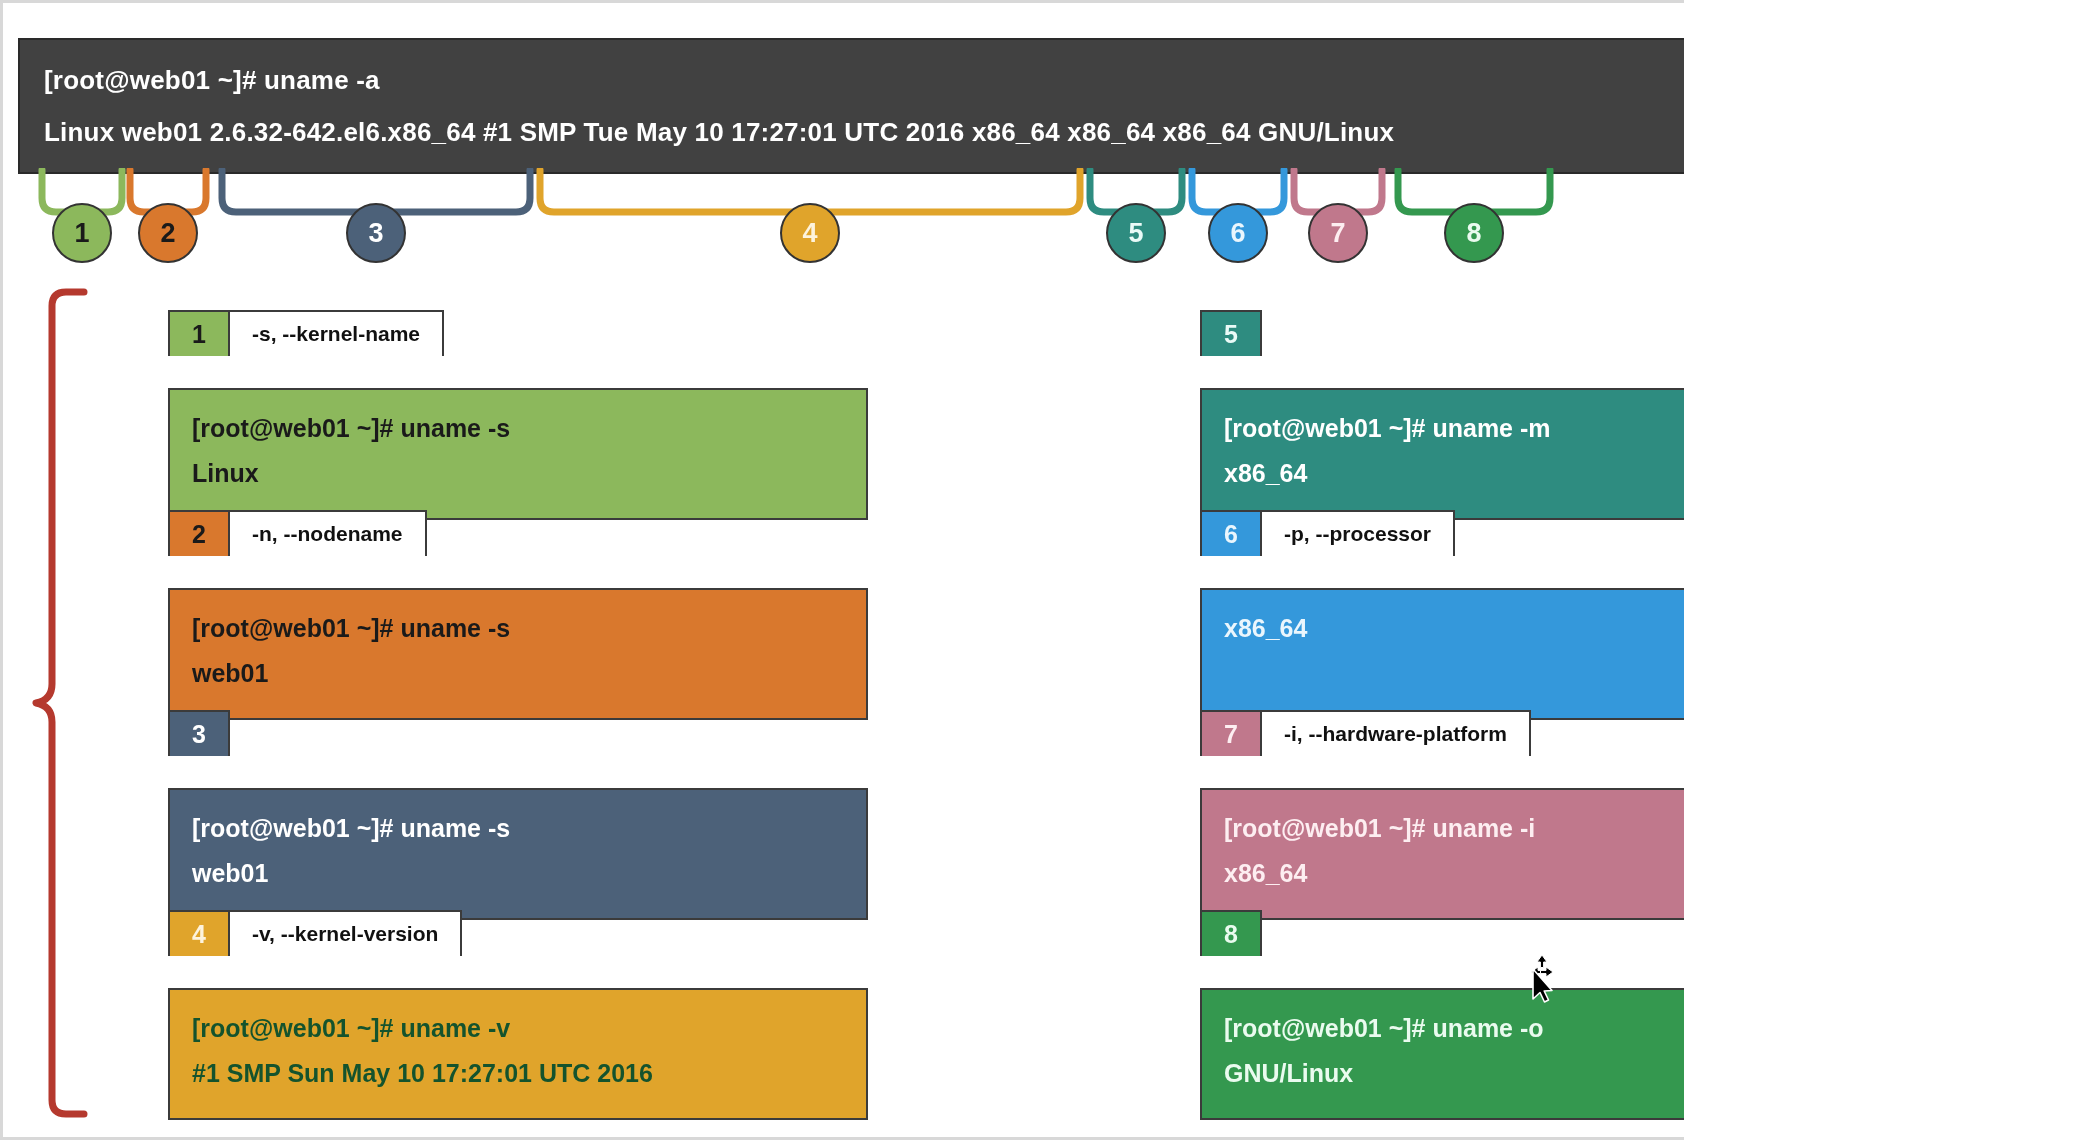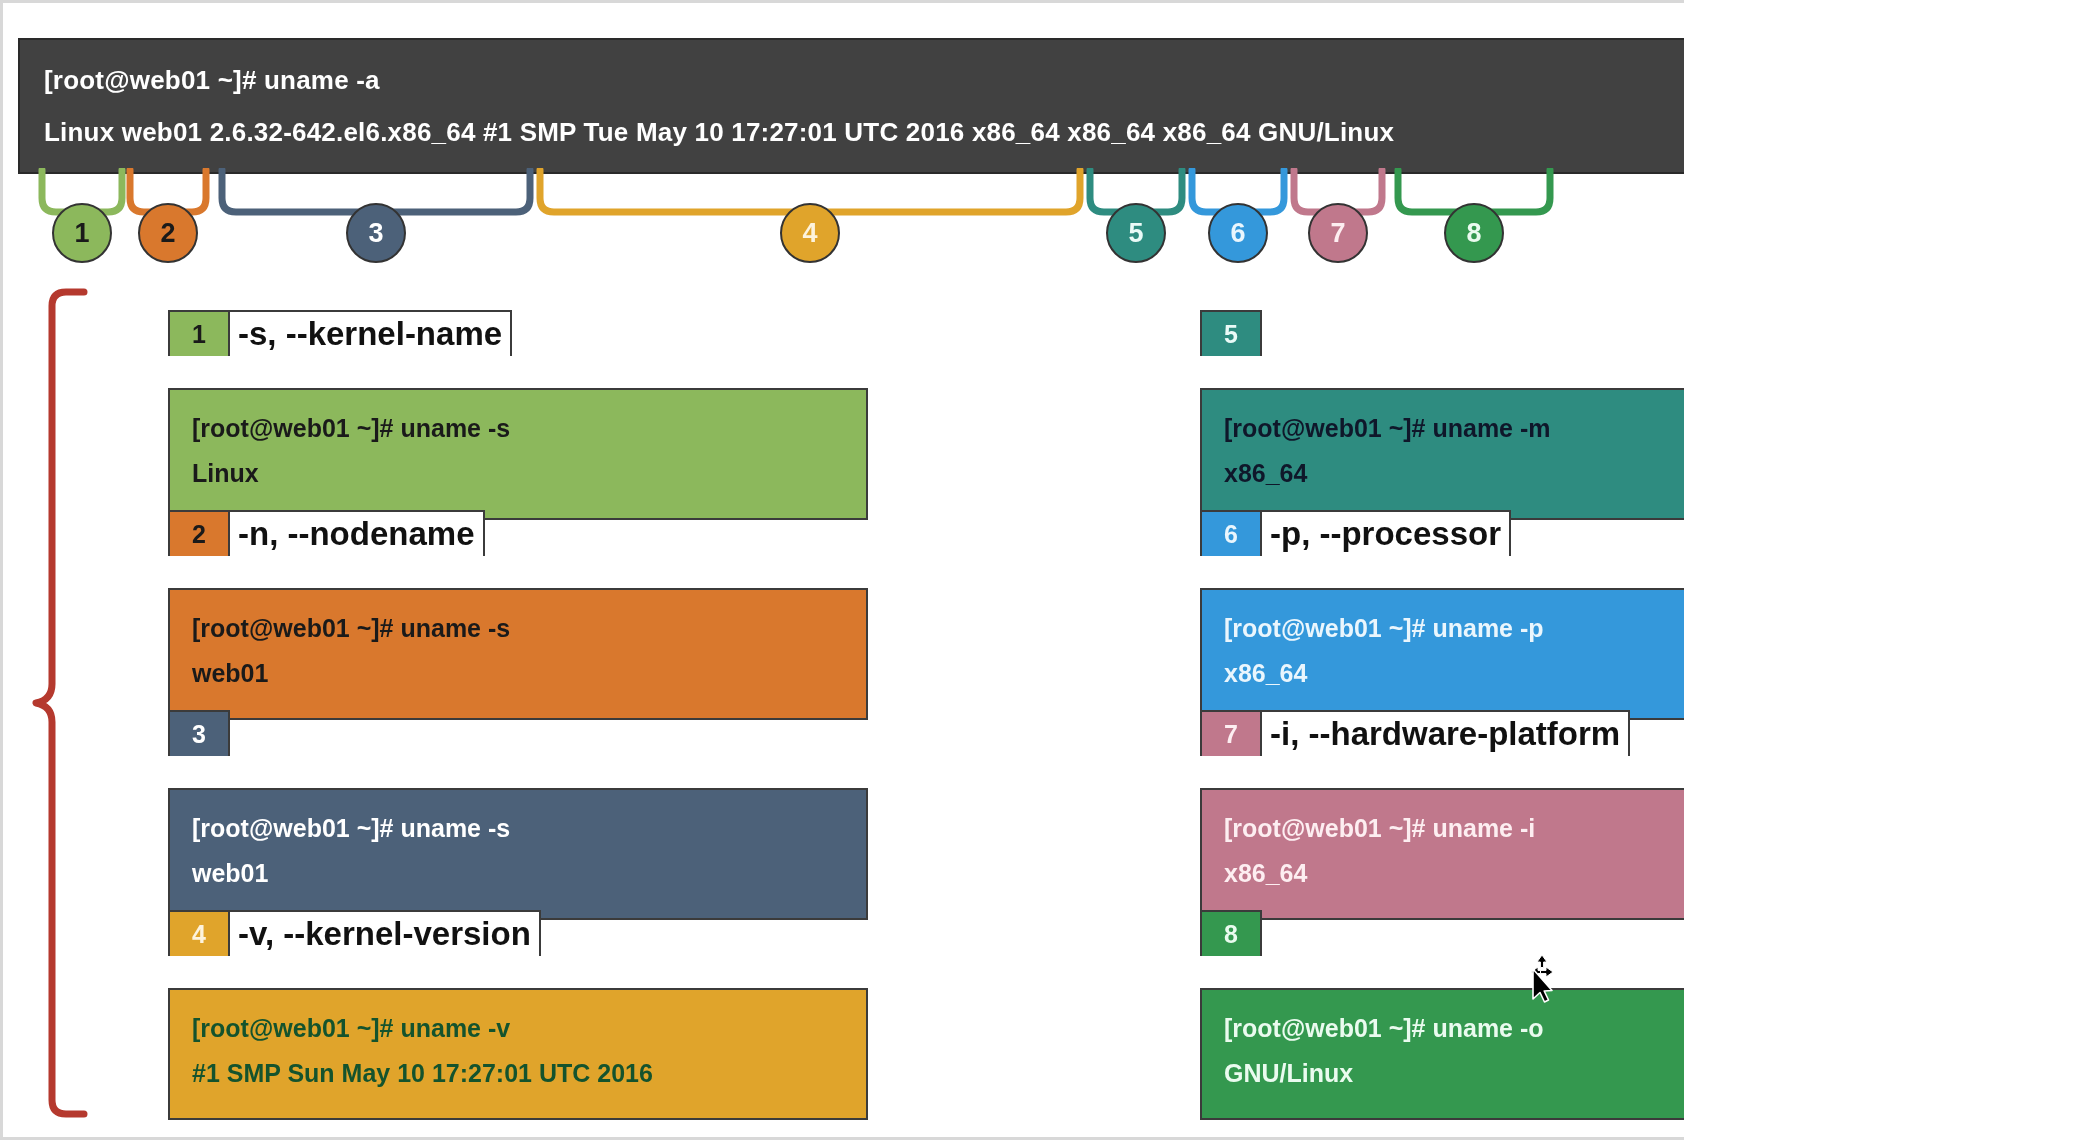--- a/index.html
+++ b/index.html
@@ -112,24 +112,24 @@
   }
   .card-opt {
     background: #ffffff;
     border: 2px solid #3b3b3b;
     border-left: none;
     border-bottom: none;
     box-sizing: border-box;
     display: flex;
     align-items: center;
     justify-content: center;
-    padding: 0 8px;
+    padding: 0 22px;
     color: #111111;
     font-weight: bold;
-    font-size: 33px;
+    font-size: 21px;
     white-space: nowrap;
   }
   .card-body {
     border: 2px solid #3b3b3b;
     box-sizing: border-box;
     height: 132px;
     padding: 16px 22px 0 22px;
     position: relative;
     z-index: 1;
     margin-top: 32px;
@@ -269,33 +269,32 @@
     <div class="card-body" style="background: rgb(224, 164, 43); color: #14532d;">
       <div class="row">[root@web01 ~]# uname -v</div>
       <div class="row">#1 SMP Sun May 10 17:27:01 UTC 2016</div>
     </div>
   </div>
 
   <div class="card" style="left:1200px; top:310px;">
     <div class="card-tabrow">
       <div class="card-num" style="background: rgb(46, 140, 128); color: rgb(234, 250, 247);">5</div>
     </div>
-    <div class="card-body" style="background: rgb(46, 140, 128); color: #0f172a;">
+    <div class="card-body" style="background: rgb(46, 140, 128); color: #ffffff;">
       <div class="row">[root@web01 ~]# uname -m</div>
       <div class="row">x86_64</div>
     </div>
   </div>
 
   <div class="card" style="left:1200px; top:510px;">
     <div class="card-tabrow">
       <div class="card-num" style="background: rgb(52, 152, 219); color: rgb(234, 246, 253);">6</div>
       <div class="card-opt">-p, --processor</div>
     </div>
     <div class="card-body" style="background: rgb(52, 152, 219); color: rgb(234, 246, 253);">
-      <div class="row">[root@web01 ~]# uname -p</div>
       <div class="row">x86_64</div>
     </div>
   </div>
 
   <div class="card" style="left:1200px; top:710px;">
     <div class="card-tabrow">
       <div class="card-num" style="background: rgb(192, 120, 140); color: rgb(253, 238, 241);">7</div>
       <div class="card-opt">-i, --hardware-platform</div>
     </div>
     <div class="card-body" style="background: rgb(192, 120, 140); color: rgb(253, 238, 241);">

